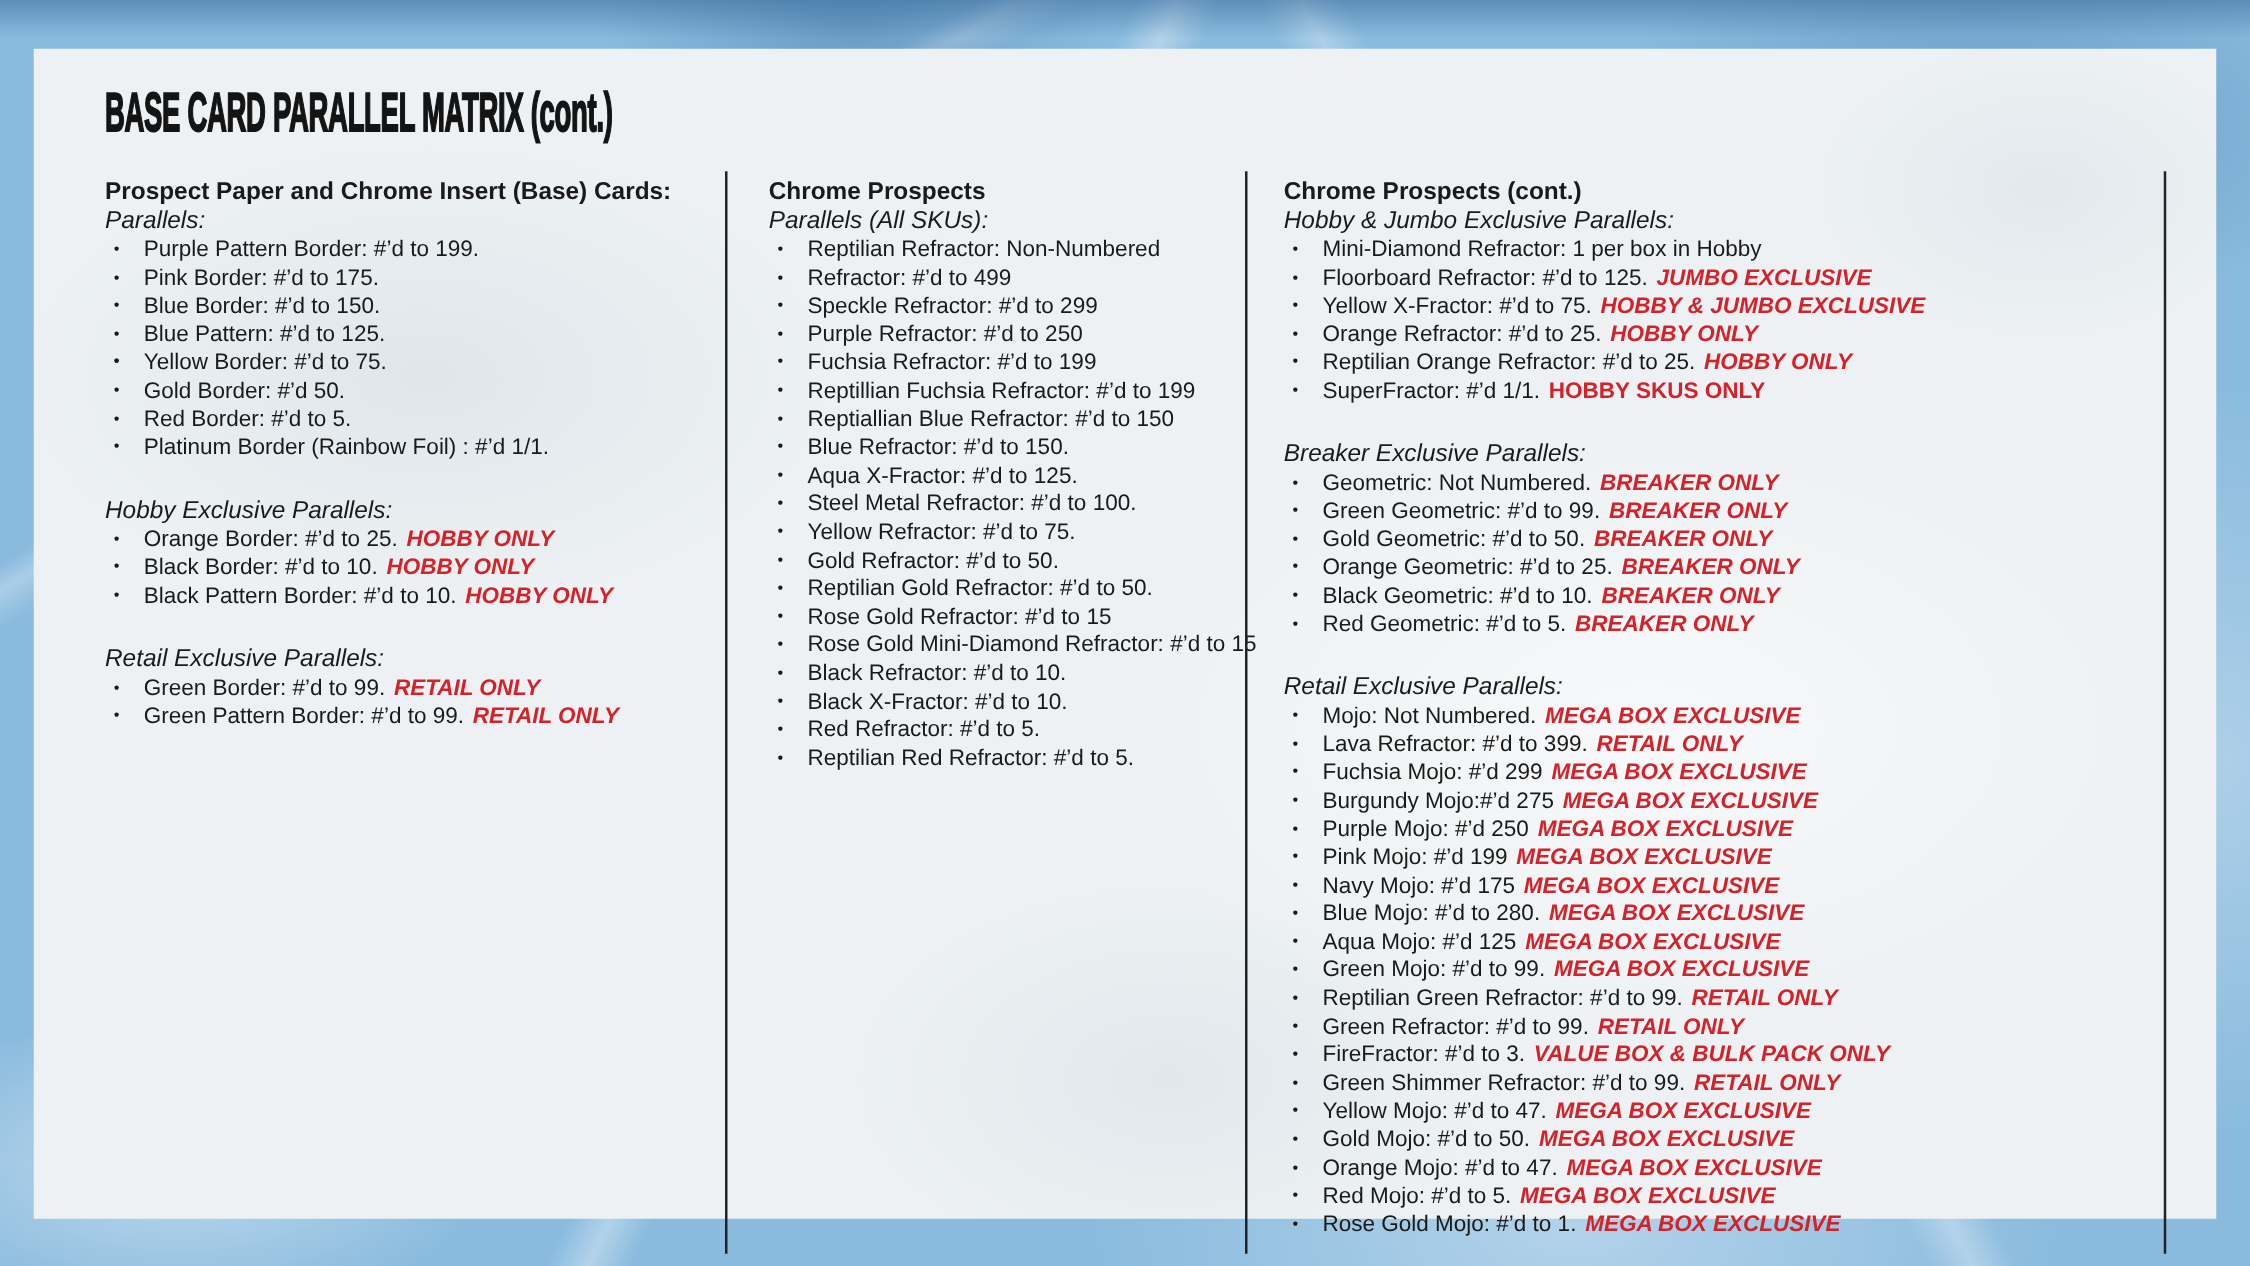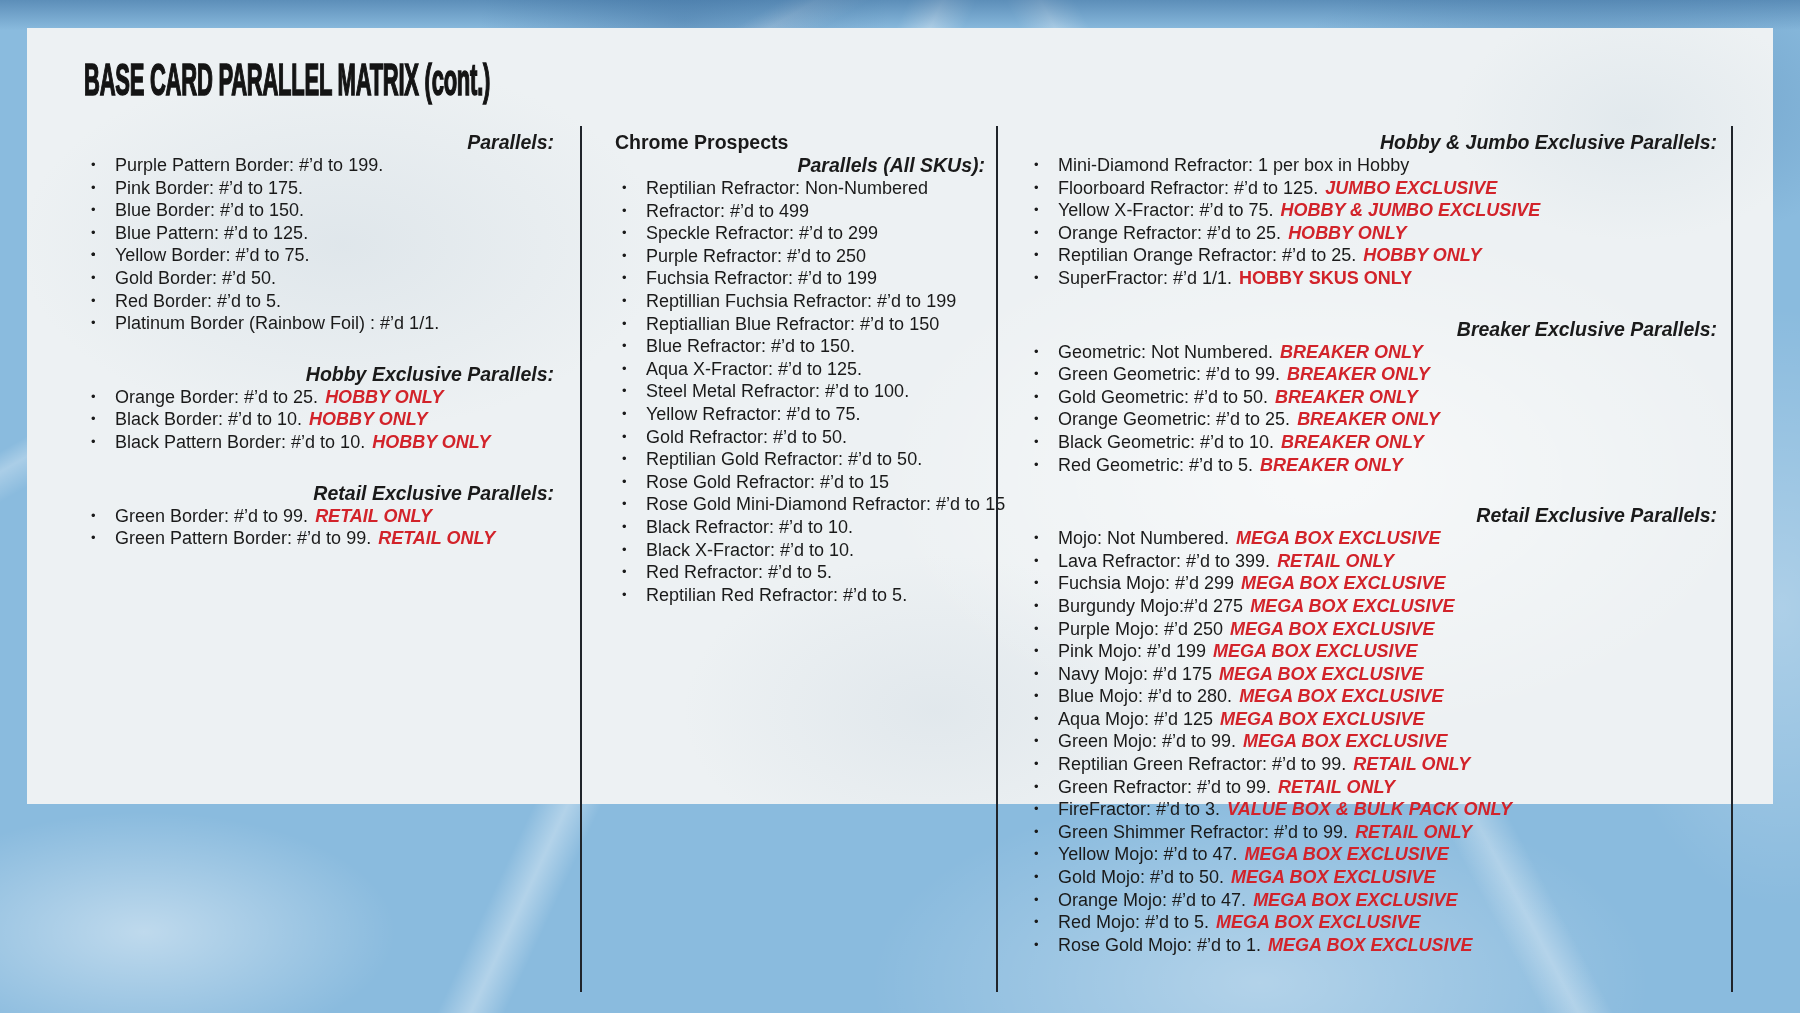--- a/index.html
+++ b/index.html
@@ -12,21 +12,21 @@
       radial-gradient(ellipse 420px 200px at 8% 92%, rgba(255,255,255,.45), transparent 60%),
       radial-gradient(ellipse 520px 260px at 88% 10%, rgba(44,96,148,.35), transparent 60%),
       radial-gradient(ellipse 340px 160px at 38% 2%, rgba(56,106,156,.4), transparent 60%),
       radial-gradient(ellipse 600px 300px at 70% 97%, rgba(255,255,255,.35), transparent 65%),
       radial-gradient(ellipse 300px 500px at 99% 60%, rgba(255,255,255,.3), transparent 60%),
       linear-gradient(115deg, rgba(255,255,255,0) 40%, rgba(255,255,255,.35) 41.5%, rgba(255,255,255,0) 43%),
       linear-gradient(62deg, rgba(255,255,255,0) 66%, rgba(255,255,255,.3) 67.5%, rgba(255,255,255,0) 69%),
       linear-gradient(150deg, rgba(255,255,255,0) 22%, rgba(255,255,255,.28) 23%, rgba(255,255,255,0) 24.5%);
   }
 
-  .panel{position:absolute;left:27px;top:28px;width:1746px;height:776px;
+  .panel{position:absolute;left:27px;top:39px;width:1746px;height:936px;
     background-color:#edf1f3;
     background-image:
       radial-gradient(ellipse 520px 300px at 18% 28%, rgba(188,203,214,.28), transparent 62%),
       radial-gradient(ellipse 720px 420px at 74% 58%, rgba(255,255,255,.55), transparent 62%),
       radial-gradient(ellipse 420px 260px at 52% 88%, rgba(183,199,212,.22), transparent 60%),
       radial-gradient(ellipse 300px 200px at 92% 12%, rgba(205,218,226,.35), transparent 60%);
   }
 
   .title{position:absolute;left:57px;top:30px;margin:0;white-space:nowrap;}
   .title-inner{display:inline-block;transform:scale(.5,1);transform-origin:left top;
@@ -37,37 +37,38 @@
   .col1{left:57px;width:470px;}
   .col2{left:588px;width:370px;}
   .col3{left:1000px;width:690px;}
 
   .divider{position:absolute;top:98px;height:866px;width:2px;background:#20242a;}
   .d1{left:553px;}
   .d2{left:969px;}
   .d3{left:1704px;}
 
   .col-header{font-size:19.5px;font-weight:700;line-height:23px;white-space:nowrap;}
-  .sec-heading{font-size:19.5px;font-weight:700;font-style:italic;line-height:23px;white-space:nowrap;text-align:right;}
+  .sec-heading{font-size:19.5px;font-weight:400;font-style:italic;line-height:23px;white-space:nowrap;}
   .sec-heading.gap{margin-top:28px;}
 
   .item{position:relative;padding-left:31px;font-size:18px;line-height:22.6px;white-space:nowrap;}
   .bullet{position:absolute;left:7px;top:0;font-size:13px;line-height:22.6px;color:#1a1a1a;}
   .item-text{color:#1a1a1a;}
   .tag{color:var(--accent,#d2232a);font-weight:700;font-style:italic;margin-left:7px;margin-top:20px;}
   .tag.upright{font-style:normal;}
 </style>
 </head>
 <body>
 
 <div class="page">
   <div class="panel">
     <h1 class="title"><span class="title-inner">BASE CARD PARALLEL MATRIX (cont.)</span></h1>
 
     <div class="column col1">
+        <div class="col-header">Prospect Paper and Chrome Insert (Base) Cards:</div>
         <div class="sec-heading">Parallels:</div>
         <div class="item"><span class="bullet">•</span><span class="item-text">Purple Pattern Border: #’d to 199.</span></div>
         <div class="item"><span class="bullet">•</span><span class="item-text">Pink Border: #’d to 175.</span></div>
         <div class="item"><span class="bullet">•</span><span class="item-text">Blue Border: #’d to 150.</span></div>
         <div class="item"><span class="bullet">•</span><span class="item-text">Blue Pattern: #’d to 125.</span></div>
         <div class="item"><span class="bullet">•</span></div>
         <div class="item"><span class="bullet">•</span><span class="item-text">Yellow Border: #’d to 75.</span></div>
         <div class="item"><span class="bullet">•</span><span class="item-text">Gold Border: #’d 50.</span></div>
         <div class="item"><span class="bullet">•</span><span class="item-text">Red Border: #’d to 5.</span></div>
         <div class="item"><span class="bullet">•</span><span class="item-text">Platinum Border (Rainbow Foil) : #’d 1/1.</span></div>
@@ -98,20 +99,21 @@
         <div class="item"><span class="bullet">•</span><span class="item-text">Reptilian Gold Refractor: #’d to 50.</span></div>
         <div class="item"><span class="bullet">•</span><span class="item-text">Rose Gold Refractor: #’d to 15</span></div>
         <div class="item"><span class="bullet">•</span><span class="item-text">Rose Gold Mini-Diamond Refractor: #’d to 15</span></div>
         <div class="item"><span class="bullet">•</span><span class="item-text">Black Refractor: #’d to 10.</span></div>
         <div class="item"><span class="bullet">•</span><span class="item-text">Black X-Fractor: #’d to 10.</span></div>
         <div class="item"><span class="bullet">•</span><span class="item-text">Red Refractor: #’d to 5.</span></div>
         <div class="item"><span class="bullet">•</span><span class="item-text">Reptilian Red Refractor: #’d to 5.</span></div>
       </div>
     <div class="divider d2"></div>
     <div class="column col3">
+        <div class="col-header">Chrome Prospects (cont.)</div>
         <div class="sec-heading">Hobby &amp; Jumbo Exclusive Parallels:</div>
         <div class="item"><span class="bullet">•</span><span class="item-text">Mini-Diamond Refractor: 1 per box in Hobby</span></div>
         <div class="item"><span class="bullet">•</span><span class="item-text">Floorboard Refractor: #’d to 125.</span><span class="tag">JUMBO EXCLUSIVE</span></div>
         <div class="item"><span class="bullet">•</span><span class="item-text">Yellow X-Fractor: #’d to 75.</span><span class="tag">HOBBY &amp; JUMBO EXCLUSIVE</span></div>
         <div class="item"><span class="bullet">•</span><span class="item-text">Orange Refractor: #’d to 25.</span><span class="tag">HOBBY ONLY</span></div>
         <div class="item"><span class="bullet">•</span><span class="item-text">Reptilian Orange Refractor: #’d to 25.</span><span class="tag">HOBBY ONLY</span></div>
         <div class="item"><span class="bullet">•</span><span class="item-text">SuperFractor: #’d 1/1.</span><span class="tag upright">HOBBY SKUS ONLY</span></div>
         <div class="sec-heading gap">Breaker Exclusive Parallels:</div>
         <div class="item"><span class="bullet">•</span><span class="item-text">Geometric: Not Numbered.</span><span class="tag">BREAKER ONLY</span></div>
         <div class="item"><span class="bullet">•</span><span class="item-text">Green Geometric: #’d to 99.</span><span class="tag">BREAKER ONLY</span></div>

